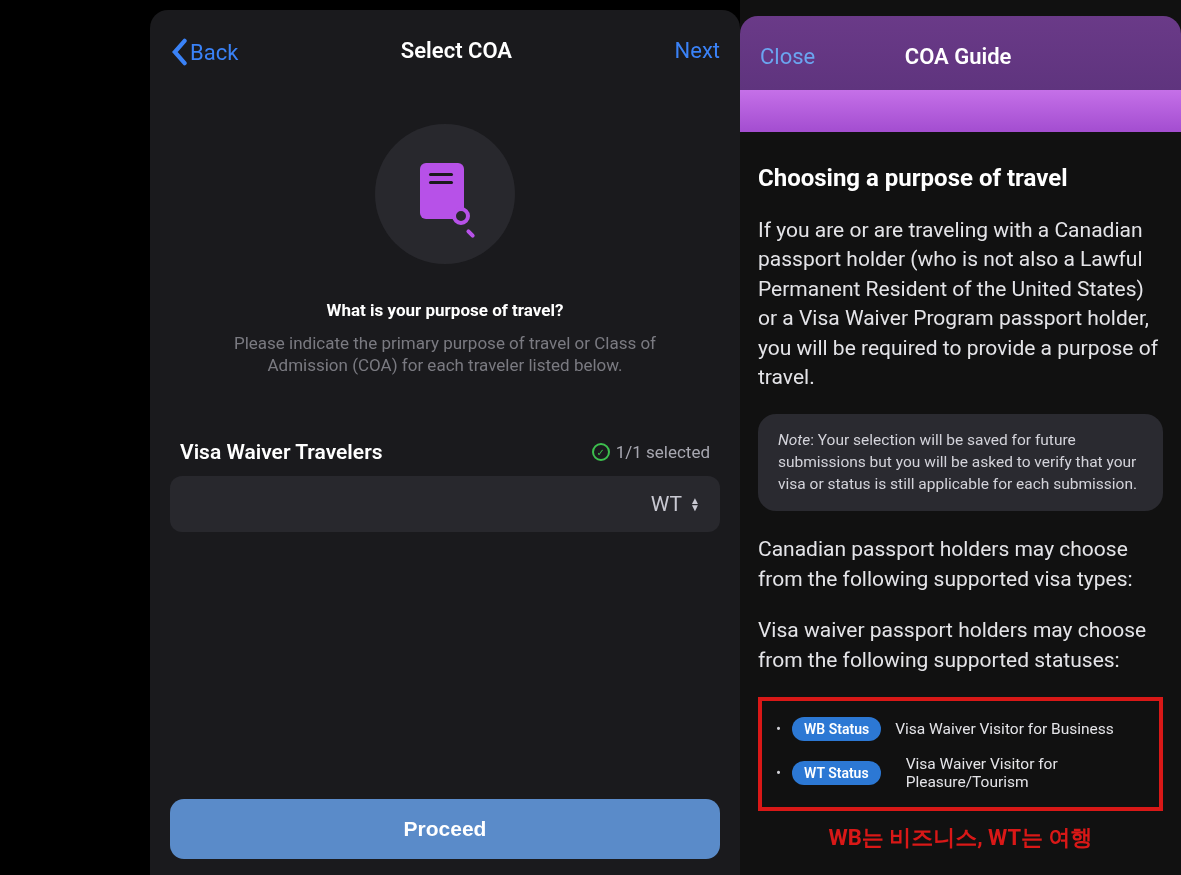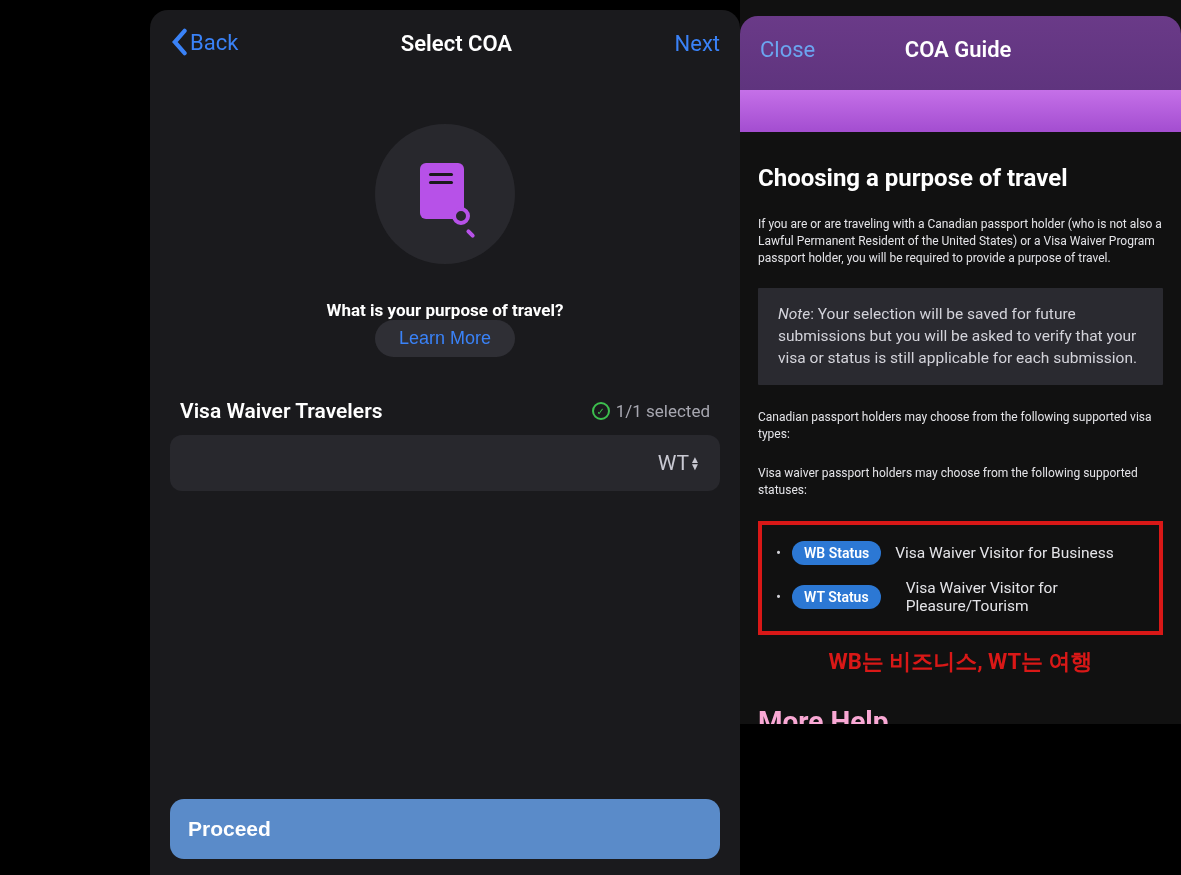--- a/index.html
+++ b/index.html
@@ -20,27 +20,27 @@
       width: 590px;
       height: 875px;
       background: #1a1a1d;
       border-radius: 18px 18px 0 0;
       margin-top: 10px;
       margin-left: 150px;
     }
     .panel-right {
       flex: 1;
       width: 441px;
-      height: 724px;
+      height: 875px;
       background: #111111;
       margin-left: 0;
     }
     .panel-left .header, .panel-right .header {
       display: flex;
-      align-items: flex-end;
+      align-items: flex-start;
       justify-content: space-between;
       padding: 28px 20px;
       height: 74px;
     }
     .panel-right .header {
       background: linear-gradient(180deg, #6a3a88 0%, #5f347e 100%);
       border-radius: 18px 18px 0 0;
       margin-top: 16px;
     }
     .sub-gradient {
@@ -178,66 +178,66 @@
     .traveler-row {
       background: #28282d;
       border-radius: 12px;
       margin: 2px 20px;
       padding: 16px 20px;
       display: flex;
       justify-content: flex-end;
       align-items: center;
       color: #c9c9d2;
       font-size: 21px;
-      gap: 1px;
+      gap: 8px;
     }
     .chevron-updown {
       display: flex;
       flex-direction: column;
       gap: 1px;
       font-size: 10px;
       line-height: 0.6;
     }
     .proceed-btn {
       position: absolute;
       bottom: 26px;
       left: 20px;
       right: 20px;
       background: #5a8bc9;
       color: #fff;
       font-size: 21px;
       font-weight: 600;
       padding: 18px;
       border-radius: 14px;
       border: none;
-      text-align: left;
+      text-align: center;
       cursor: pointer;
     }
     
     
     .guide-content {
       padding: 32px 18px 20px;
       color: #e4e4e8;
     }
     .guide-heading {
       font-size: 24px;
       font-weight: 700;
       color: #fff;
       margin-bottom: 24px;
     }
     .guide-para {
-      font-size: 12px;
+      font-size: 21px;
       line-height: 1.4;
       color: #e4e4e8;
       margin-bottom: 22px;
     }
     .note-box {
       background: #2a2a30;
       padding: 16px 20px;
-      border-radius: 1px;
+      border-radius: 18px;
       font-size: 15.5px;
       line-height: 1.4;
       color: #d3d3da;
       margin-bottom: 24px;
     }
     .note-box em { font-style: italic; }
     .visa-list {
       list-style: disc;
       padding-left: 24px;
       margin-bottom: 28px;
@@ -319,21 +319,21 @@
         <div class="doc-line doc-line2"></div>
       </div>
       <div class="doc-mag">
         <div class="doc-mag-circle"></div>
         <div class="doc-mag-handle"></div>
       </div>
     </div>
   </div>
 
   <h1 class="main-question">What is your purpose of travel?</h1>
-  <button class="learn-more-btn">Learn More</button>
+  <p class="main-subtitle">Please indicate the primary purpose of travel or Class of Admission (COA) for each traveler listed below.</p>
 
   <div class="section-header">
     <div class="section-title">Visa Waiver Travelers</div>
     <div class="section-count">
       <span class="check-circle">✓</span>
       <span>1/1 selected</span>
     </div>
   </div>
 
   <div class="traveler-row">

